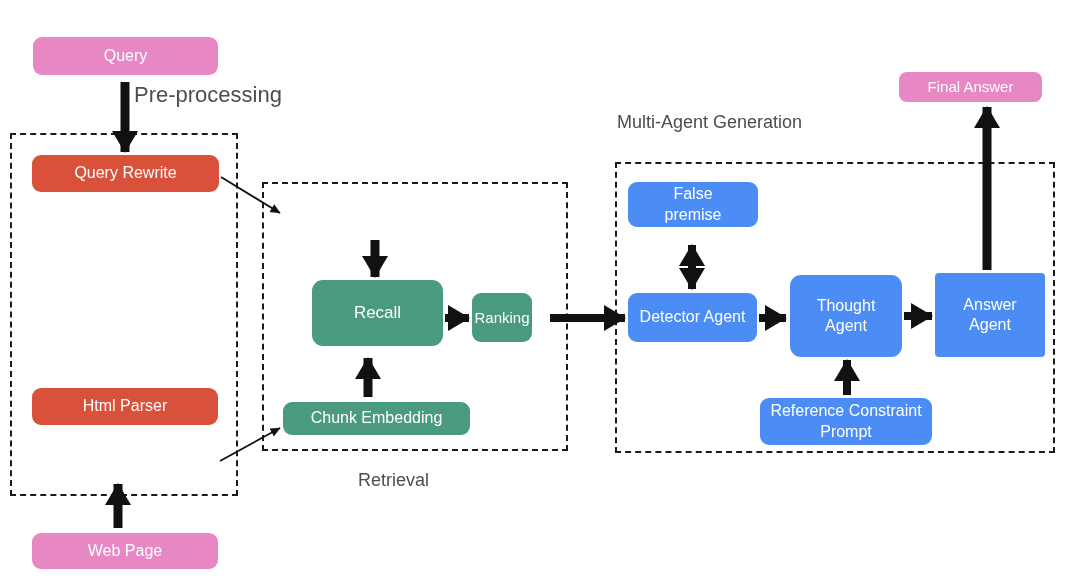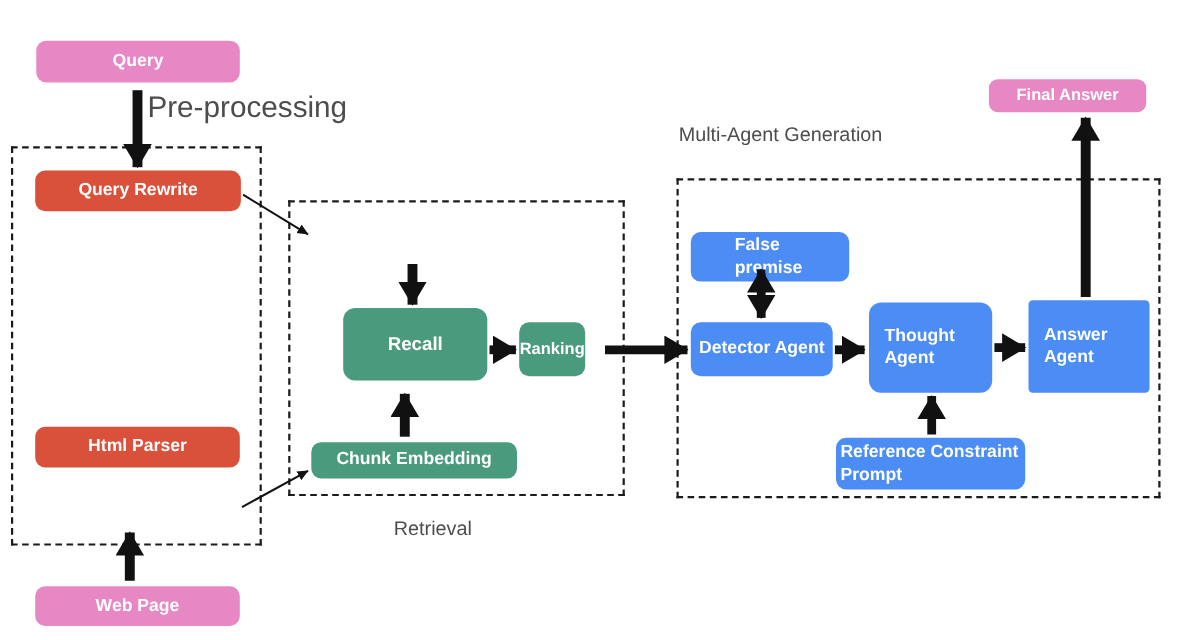--- a/index.html
+++ b/index.html
@@ -6,22 +6,22 @@
   #stage{
     position:relative;
     width:1080px;height:582px;
     background:#ffffff;
     font-family:"Liberation Sans", sans-serif;
     overflow:hidden;
   }
   .node{
     position:absolute;
     display:flex;align-items:center;justify-content:center;
-    color:#ffffff;font-weight:bold;font-size:16px;
-    line-height:1.28;
+    color:#ffffff;font-weight:normal;font-size:16px;
+    text-align:center;line-height:1.28;
     border-radius:9px;
     padding:0 4px;box-sizing:border-box;
   }
   .pink { background:var(--c-pink,  #e787c3); }
   .red  { background:var(--c-red,   #d9513a); }
   .green{ background:var(--c-green, #4a9a7d); }
   .blue { background:var(--c-blue,  #4b8cf5); }
   .group{
     position:absolute;
     border:2px dashed #1b1b1b;
@@ -41,34 +41,34 @@
 </style>
 </head>
 <body>
 
 <div id="stage">
 
   <div class="group" style="left:10px;top:133px;width:228px;height:363px"></div>
   <div class="group" style="left:262px;top:182px;width:306px;height:269px"></div>
   <div class="group" style="left:615px;top:162px;width:440px;height:291px"></div>
 
-  <div class="glabel" style="left:134px;top:82px;font-size:27px">Pre-processing</div>
+  <div class="glabel" style="left:134px;top:82px;font-size:22px">Pre-processing</div>
   <div class="glabel" style="left:358px;top:470px">Retrieval</div>
   <div class="glabel" style="left:617px;top:112px">Multi-Agent Generation</div>
 
   <div class="node pink" style="left:33px;top:37px;width:185px;height:38px">Query</div>
   <div class="node red" style="left:32px;top:155px;width:187px;height:37px">Query Rewrite</div>
   <div class="node red" style="left:32px;top:388px;width:186px;height:37px">Html Parser</div>
   <div class="node pink" style="left:32px;top:533px;width:186px;height:36px">Web Page</div>
 
   <div class="node green" style="left:312px;top:280px;width:131px;height:66px;font-size:17px;border-radius:11px">Recall</div>
   <div class="node green" style="left:472px;top:293px;width:60px;height:49px;font-size:15px">Ranking</div>
   <div class="node green" style="left:283px;top:402px;width:187px;height:33px">Chunk Embedding</div>
 
-  <div class="node blue" style="left:628px;top:211px;width:144px;height:45px;padding:0 40px">False premise</div>
+  <div class="node blue" style="left:628px;top:182px;width:130px;height:45px;padding:0 40px">False premise</div>
   <div class="node blue" style="left:628px;top:293px;width:129px;height:49px;padding:0 6px">Detector Agent</div>
   <div class="node blue" style="left:790px;top:275px;width:112px;height:82px;padding:0 14px;border-radius:11px">Thought Agent</div>
   <div class="node blue" style="left:935px;top:273px;width:110px;height:84px;padding:0 14px;border-radius:4px">Answer Agent</div>
   <div class="node blue" style="left:760px;top:398px;width:172px;height:47px">Reference Constraint Prompt</div>
 
   <div class="node pink" style="left:899px;top:72px;width:143px;height:30px;font-size:15px;border-radius:8px">Final Answer</div>
 
   <svg id="edge-layer" viewBox="0 0 1080 582">
     <defs>
       <marker id="ah" markerUnits="userSpaceOnUse" markerWidth="26" markerHeight="28" refX="21" refY="13" orient="auto-start-reverse">

